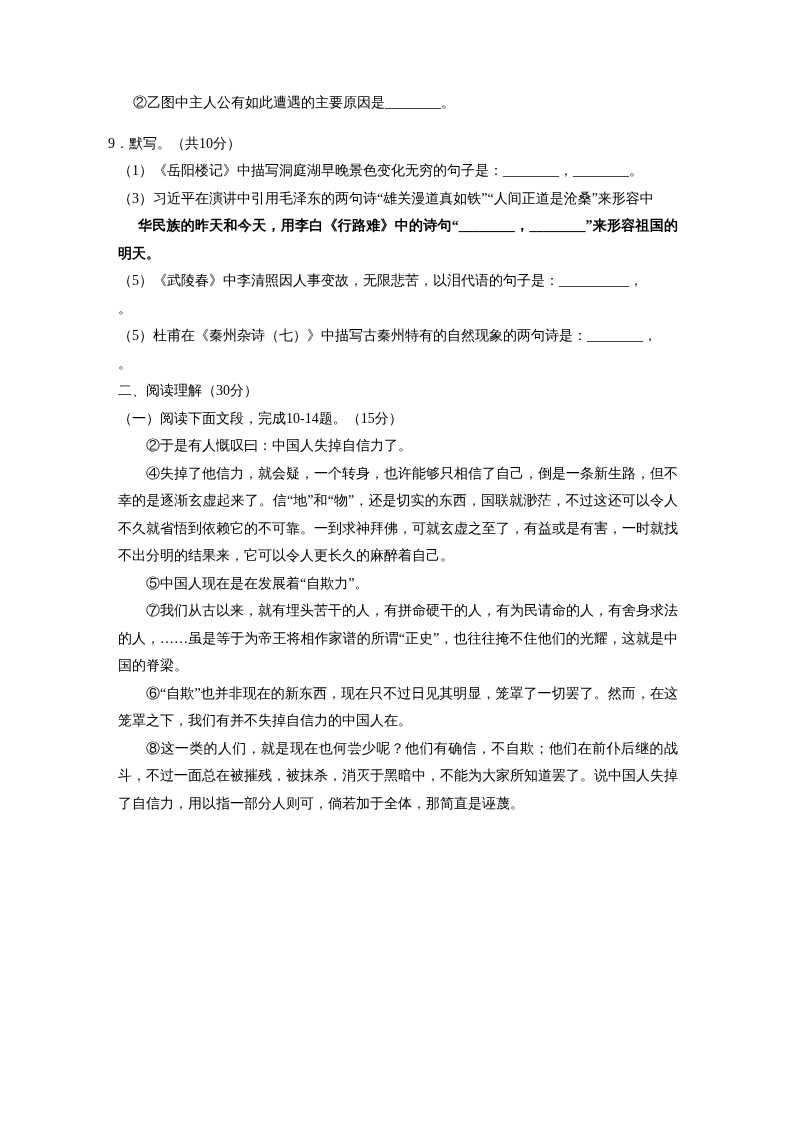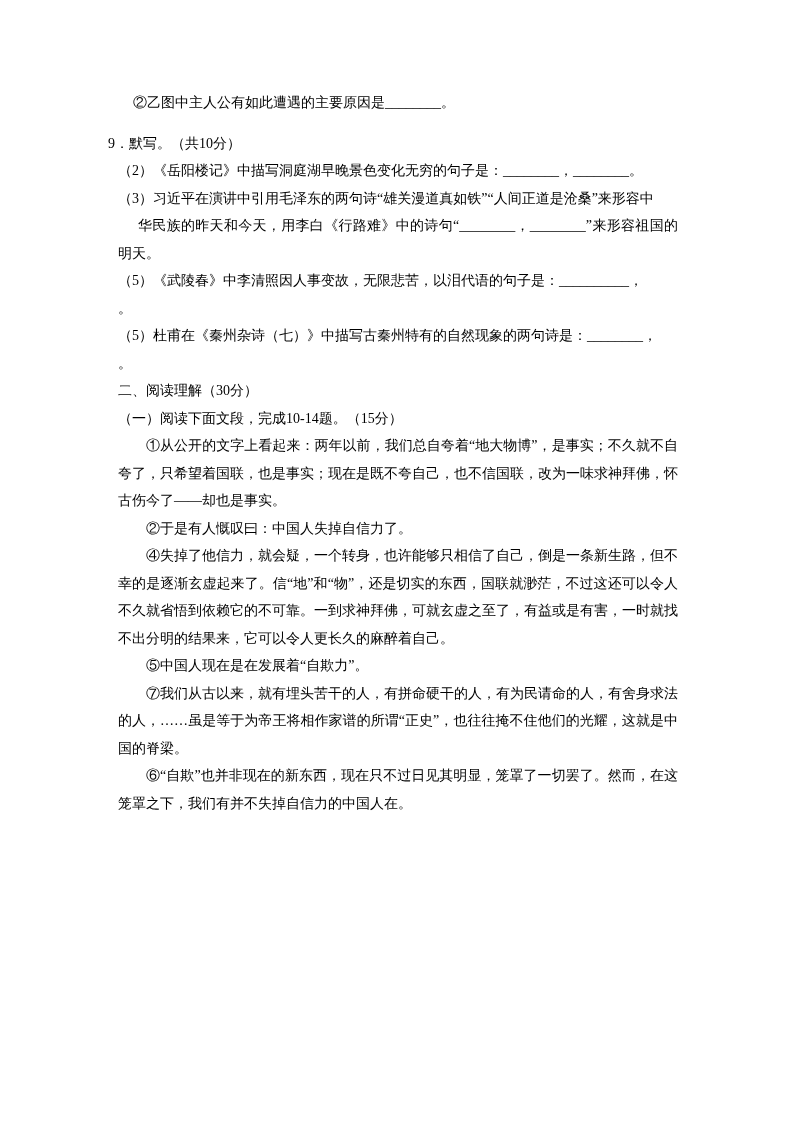--- a/index.html
+++ b/index.html
@@ -41,46 +41,46 @@
   
   p.q {
     margin-left: 0;
     width: 570px;
     text-align: left;
     margin-top: 13px;
   }
   
   p.i1 { text-indent: 15px; }
   
-  p.i15 { text-indent: 20px; }
+  p.i15 { text-indent: 20px; font-weight: bold; }
   
   p.i2 { text-indent: 28px; }
 </style>
 </head>
 <body>
 
 <div class="page">
   <div class="content">
 
     <p class="ln i1">②乙图中主人公有如此遭遇的主要原因是________。</p>
 
     <p class="ln q">9．默写。（共10分）</p>
 
-    <p class="ln">（2）《岳阳楼记》中描写洞庭湖早晚景色变化无穷的句子是：________，________。</p>
+    <p class="ln">（1）《岳阳楼记》中描写洞庭湖早晚景色变化无穷的句子是：________，________。</p>
     <p class="ln">（3）习近平在演讲中引用毛泽东的两句诗“雄关漫道真如铁”“人间正道是沧桑”来形容中</p>
     <p class="ln i15">华民族的昨天和今天，用李白《行路难》中的诗句“________，________”来形容祖国的明天。</p>
     <p class="ln">（5）《武陵春》中李清照因人事变故，无限悲苦，以泪代语的句子是：__________，</p>
     <p class="ln">。</p>
     <p class="ln">（5）杜甫在《秦州杂诗（七）》中描写古秦州特有的自然现象的两句诗是：________，</p>
     <p class="ln">。</p>
 
     <p class="ln">二、阅读理解（30分）</p>
     <p class="ln">（一）阅读下面文段，完成10-14题。（15分）</p>
 
-    <p class="ln i2">①从公开的文字上看起来：两年以前，我们总自夸着“地大物博”，是事实；不久就不自夸了，只希望着国联，也是事实；现在是既不夸自己，也不信国联，改为一味求神拜佛，怀古伤今了——却也是事实。</p>
     <p class="ln i2">②于是有人慨叹曰：中国人失掉自信力了。</p>
     <p class="ln i2">④失掉了他信力，就会疑，一个转身，也许能够只相信了自己，倒是一条新生路，但不幸的是逐渐玄虚起来了。信“地”和“物”，还是切实的东西，国联就渺茫，不过这还可以令人不久就省悟到依赖它的不可靠。一到求神拜佛，可就玄虚之至了，有益或是有害，一时就找不出分明的结果来，它可以令人更长久的麻醉着自己。</p>
     <p class="ln i2">⑤中国人现在是在发展着“自欺力”。</p>
     <p class="ln i2">⑦我们从古以来，就有埋头苦干的人，有拼命硬干的人，有为民请命的人，有舍身求法的人，……虽是等于为帝王将相作家谱的所谓“正史”，也往往掩不住他们的光耀，这就是中国的脊梁。</p>
     <p class="ln i2">⑥“自欺”也并非现在的新东西，现在只不过日见其明显，笼罩了一切罢了。然而，在这笼罩之下，我们有并不失掉自信力的中国人在。</p>
+    <p class="ln i2">⑧这一类的人们，就是现在也何尝少呢？他们有确信，不自欺；他们在前仆后继的战斗，不过一面总在被摧残，被抹杀，消灭于黑暗中，不能为大家所知道罢了。说中国人失掉了自信力，用以指一部分人则可，倘若加于全体，那简直是诬蔑。</p>
 
   </div>
 </div>
 
 </body></html>

